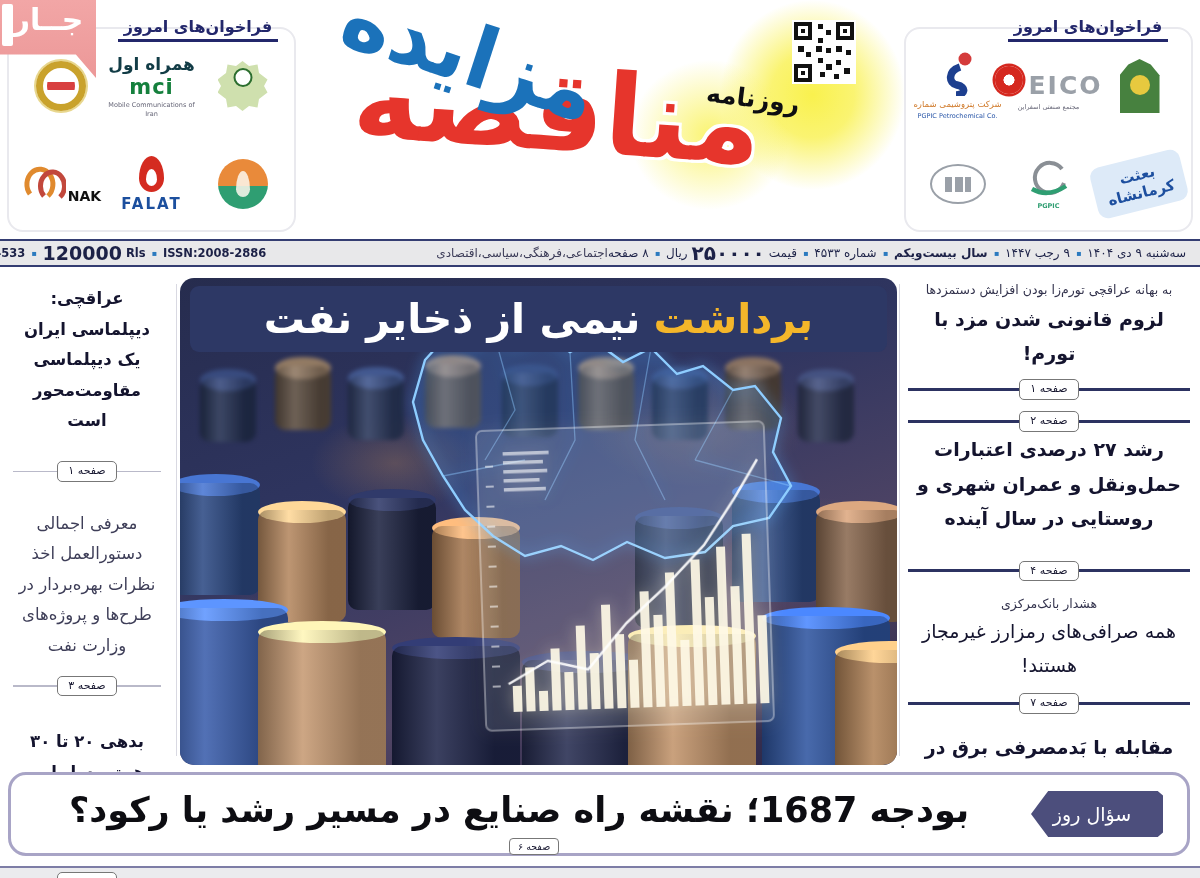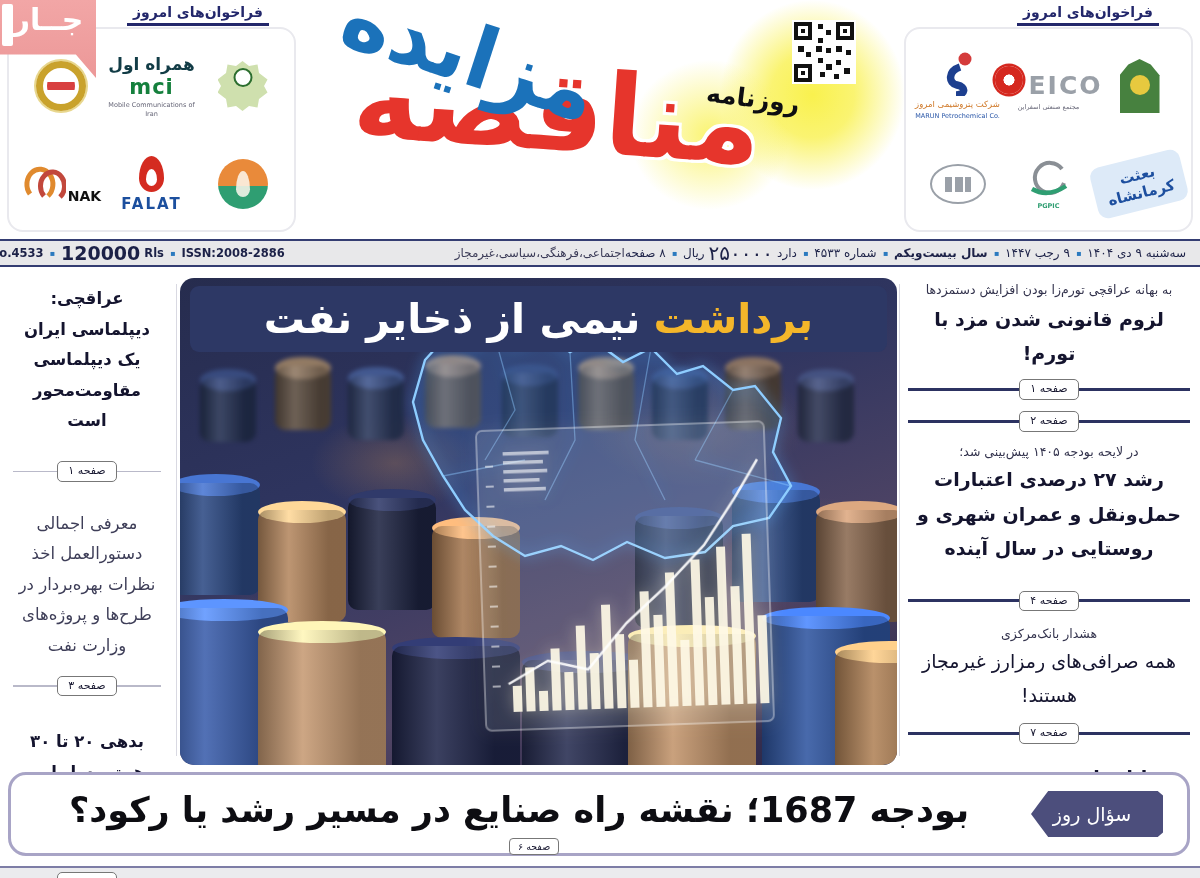--- a/index.html
+++ b/index.html
@@ -11,21 +11,21 @@
   
   .corner-ad{
     position:absolute; left:0; top:0; width:96px; height:78px; z-index:30;
     background:linear-gradient(180deg,#f2a6a6,#ec9898);
     clip-path:polygon(0 0,100% 0,100% 100%,79% 70%,0 70%);
     display:flex; align-items:flex-start; justify-content:center;
   }
   .corner-ad .jar-txt{ color:#fff; font-weight:bold; font-size:30px; letter-spacing:4px; margin-top:2px; }
   .corner-ad .jar-mark{ position:absolute; left:2px; top:4px; width:11px; height:42px; background:#fff; border-radius:2px; }
   
-  .calls-title{ position:absolute; top:4px; font-weight:bold; font-size:14px; color:#23276b; text-align:center; z-index:5;}
+  .calls-title{ position:absolute; top:17px; font-weight:bold; font-size:16px; color:#23276b; text-align:center; z-index:5;}
   .calls-title .inner{ display:inline-block; border-bottom:3.5px solid #23276b; padding:0 6px 3px; }
   .calls-title.left-side{ left:100px; width:196px; }
   .calls-title.right-side{ left:984px; width:208px; }
   
   .logo-box{ position:absolute; top:27px; width:289px; height:205px; background:#fff;
     border:2px solid #e9e9ee; border-radius:16px; z-index:4;}
   .logo-box.lbx{ left:7px; } .logo-box.rbx{ left:904px; }
   .lrow{ position:absolute; left:6px; right:6px; display:flex; justify-content:space-around; align-items:center; }
   .lrow.top{ top:14px; height:86px; } .lrow.bot{ top:112px; height:86px; }
   .lcell{ display:flex; flex-direction:column; align-items:center; justify-content:center; gap:3px; width:33%; text-align:center;}
@@ -74,21 +74,21 @@
     font-size:25px; font-weight:bold; color:#0e0e12; transform:rotate(7deg); }
   
   .dateband{ position:absolute; left:0; top:239px; width:1200px; height:28px; background:#e8e8ea;
     border-top:2.5px solid #343d72; border-bottom:2.5px solid #343d72;
     display:flex; align-items:center; justify-content:space-between; padding:0 14px;
     font-size:12px; color:#1c2147; z-index:2;}
   .d-fa,.d-en{ display:flex; align-items:center; gap:4px; white-space:nowrap;}
   .d-en{ direction:ltr; font-weight:bold; font-size:11.5px;}
   .sep{ color:#2b7abf; font-size:8px; margin:0 2px;}
   .d-bold{ font-weight:bold;}
-  .d-price-fa{ font-size:20px; font-weight:normal;}
+  .d-price-fa{ font-size:20px; font-weight:bold;}
   .d-price-en{ font-size:19px; font-weight:bold;}
   .d-cat{ color:#3c3c58; font-size:12px; margin-left:170px;}
   
   .vline{ position:absolute; top:284px; height:472px; width:1px; background:#d9d9e2;}
   .colL{ position:absolute; left:0; top:280px; width:174px; padding:0 13px; text-align:center; z-index:2;}
   .colR{ position:absolute; left:904px; top:278px; width:290px; padding:0 4px; text-align:center; z-index:2;}
   .kicker{ font-size:12.5px; color:#33334d; line-height:1.6;}
   .hl{ font-size:19px; color:#14142e; line-height:1.8; letter-spacing:-.2px;}
   .hl.b{ font-weight:bold;}
   .colL .hl{ font-size:16.5px; line-height:1.85;}
@@ -190,22 +190,22 @@
         <div class="gear"></div>
         <span class="eico-txt">EICO</span>
       </div>
       <span class="tiny">مجتمع صنعتی اسفراین</span>
     </div>
     <div class="lcell">
       <svg width="34" height="44" viewBox="0 0 34 44">
         <circle cx="24" cy="7" r="6.5" fill="#d43b3b"></circle>
         <path d="M19 15 C7 19 7 31 16 33 C26 35 24 43 15 43" stroke="#1d3f8f" stroke-width="7.5" fill="none"></path>
       </svg>
-      <span class="marun-fa">شرکت پتروشیمی امروز</span>
-      <span class="marun-en">MARUN Petrochemical Co.</span>
+      <span class="marun-fa">شرکت پتروشیمی شماره</span>
+      <span class="marun-en">PGPIC Petrochemical Co.</span>
     </div>
   </div>
   <div class="lrow bot">
     <div class="lcell">
       <span class="bst">بعثت کرمانشاه</span>
     </div>
     <div class="lcell">
       <svg width="54" height="42" viewBox="0 0 54 42">
         <path d="M40 12 a15 15 0 1 0 2 14" stroke="#8a8f95" stroke-width="4" fill="none"></path>
         <path d="M10 32 q16 9 34 -3" stroke="#2f9e72" stroke-width="4.5" fill="none"></path>
@@ -262,27 +262,27 @@
 <div class="dateband">
   <div class="d-fa">
     <span>سه‌شنبه ۹ دی ۱۴۰۴</span>
       <span class="sep">▪</span>
     <span>۹ رجب ۱۴۴۷</span>
       <span class="sep">▪</span>
     <span class="d-bold">سال بیست‌ویکم</span>
       <span class="sep">▪</span>
     <span>شماره ۴۵۳۳</span>
       <span class="sep">▪</span>
-    <span>دارد</span>
+    <span>قیمت</span>
     <span class="d-price-fa">۲۵۰۰۰۰</span>
     <span>ریال</span>
       <span class="sep">▪</span>
     <span>۸ صفحه</span>
   </div>
-  <div class="d-cat">اجتماعی،فرهنگی،سیاسی،غیرمجاز</div>
+  <div class="d-cat">اجتماعی،فرهنگی،سیاسی،اقتصادی</div>
   <div class="d-en">
 
     <span>No.4533</span>
       <span class="sep">▪</span>
     <span class="d-price-en">120000</span>
     <span>Rls</span>
       <span class="sep">▪</span>
     <span>ISSN:2008-2886</span>
   </div>
 </div>
@@ -386,21 +386,20 @@
   <div class="kicker" style="margin-top:2px;">به بهانه عراقچی تورم‌زا بودن افزایش دستمزدها</div>
   <div class="hl b" style="margin-top:2px;">لزوم قانونی شدن مزد با تورم!</div>
   <div class="pl" style="margin-top:8px;">
     <div class="pl-line"></div>
     <span class="pl-badge">صفحه ۱</span>
   </div>
   <div class="pl" style="margin-top:10px;">
     <div class="pl-line"></div>
     <span class="pl-badge">صفحه ۲</span>
   </div>
-  <div class="kicker" style="margin-top:10px;">در لایحه بودجه ۱۴۰۵ پیش‌بینی شد؛</div>
   <div class="hl b">رشد ۲۷ درصدی اعتبارات حمل‌ونقل و عمران شهری و روستایی در سال آینده</div>
   <div class="pl" style="margin-top:25px;">
     <div class="pl-line"></div>
     <span class="pl-badge">صفحه ۴</span>
   </div>
   <div class="kicker" style="margin-top:12px;">هشدار بانک‌مرکزی</div>
   <div class="hl">همه صرافی‌های رمزارز غیرمجاز هستند!</div>
   <div class="pl" style="margin-top:10px;">
     <div class="pl-line"></div>
     <span class="pl-badge">صفحه ۷</span>

